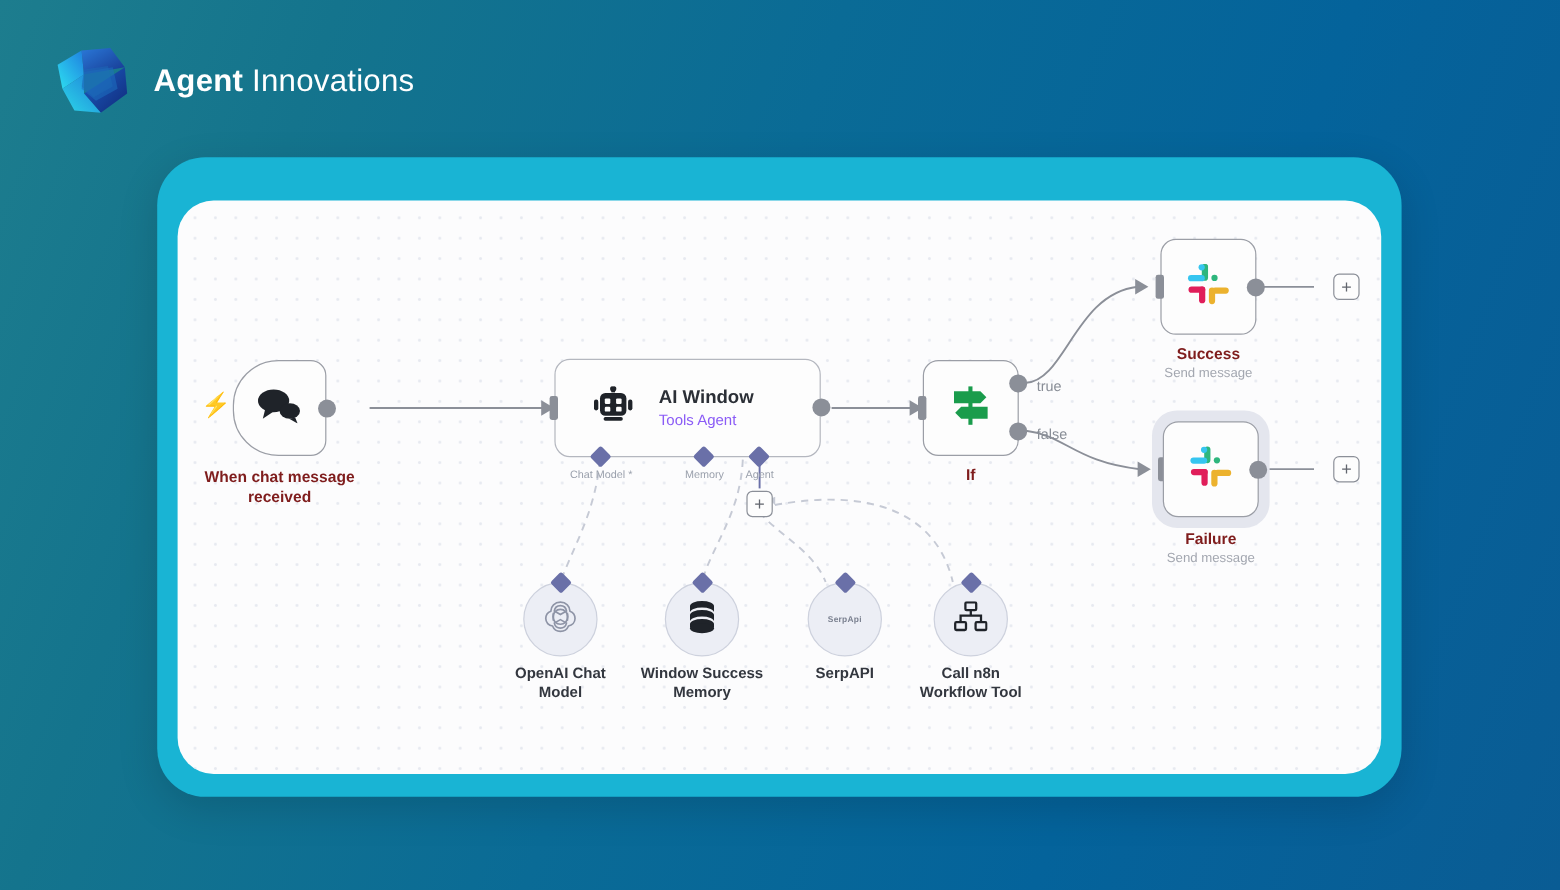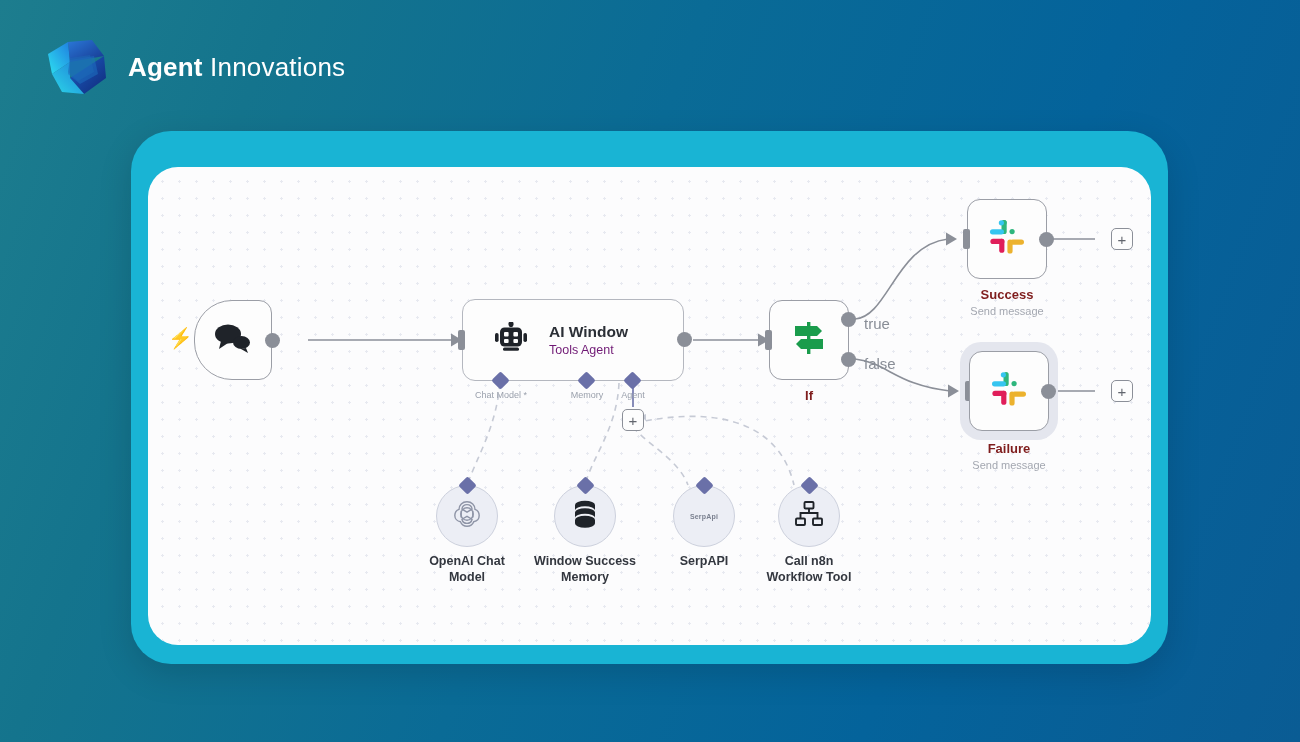--- a/index.html
+++ b/index.html
@@ -51,21 +51,21 @@
     width:78px; height:80px;
     border-radius:38px 13px 13px 38px;
   }
   .agent-box {
     width:222px; height:82px; border-radius:13px;
     border-color:#b4b7bf;
     display:flex; align-items:center; justify-content:flex-start;
     padding-left:30px; gap:20px;
   }
   .agent-title { font-size:15.5px; font-weight:700; color:#2b2f36; line-height:1.15; }
-  .agent-sub   { font-size:12.5px; font-weight:400; color:#701a75; margin-top:2px; }
+  .agent-sub   { font-size:12.5px; font-weight:400; color:#8b5cf6; margin-top:2px; }
 
   .caption {
     position:absolute; left:50%; transform:translateX(-50%);
     text-align:center; white-space:nowrap;
   }
   .cap-main { font-size:13px; font-weight:600; color:#7f1d1d; line-height:1.25; }
   .cap-sub  { font-size:11px; font-weight:400; color:#a3a7b0; margin-top:2px; }
 
   
   .port-out {
@@ -76,21 +76,21 @@
     position:absolute; width:7px; height:20px; border-radius:2px;
     background:#8b8f98;
   }
   .plus-btn {
     position:absolute; width:22px; height:22px; border-radius:5px;
     border:1.5px solid #8b8f98; background:#fdfdfd;
     display:flex; align-items:center; justify-content:center;
     font-size:15px; line-height:1; color:#62666e; font-weight:400;
   }
   .io-label {
-    position:absolute; font-size:15px; color:#888d96; white-space:nowrap;
+    position:absolute; font-size:12px; color:#888d96; white-space:nowrap;
   }
 
   
   .diamond {
     position:absolute; width:13px; height:13px; background:#6a70a8;
     transform:rotate(45deg) ; border-radius:2px;
   }
   .sub-label {
     position:absolute; font-size:9px; color:#9aa0ac; white-space:nowrap;
     transform:translateX(-50%);
@@ -181,20 +181,24 @@
         <span>
           <svg width="40" height="30" viewBox="0 0 40 30">
             <ellipse cx="15" cy="11" rx="13" ry="9.5" fill="#1f2329"></ellipse>
             <path d="M8 18 L6 26 L15 20 Z" fill="#1f2329"></path>
             <ellipse cx="28.5" cy="19.5" rx="8.5" ry="6.5" fill="#1f2329"></ellipse>
             <path d="M33 25 L35 30 L28 26 Z" fill="#1f2329"></path>
           </svg>
         </span>
       </div>
       <div class="port-out" style="left:71px; top:33px;"></div>
+      <div class="caption" style="top:90px; left:39px;">
+        <div class="cap-main">When chat message</div>
+        <div class="cap-main">received</div>
+      </div>
     </div>
 
     <div class="node" style="left:314px; top:132px;">
       <div class="port-in" style="left:-4px; top:31px;"></div>
       <div class="box agent-box">
         <span>
           <svg width="36" height="32" viewBox="0 0 36 32">
             <rect x="16.5" y="0" width="3" height="5" fill="#1f2329"></rect>
             <circle cx="18" cy="2" r="2.6" fill="#1f2329"></circle>
             <rect x="7" y="5.5" width="22" height="19" rx="4.5" fill="#1f2329"></rect>

